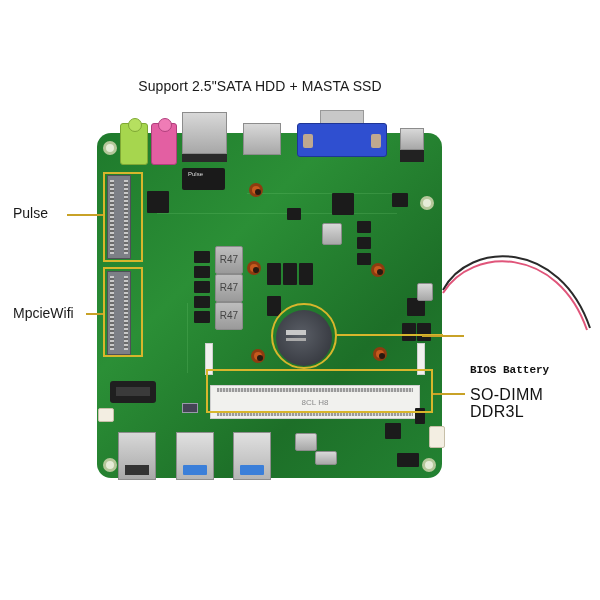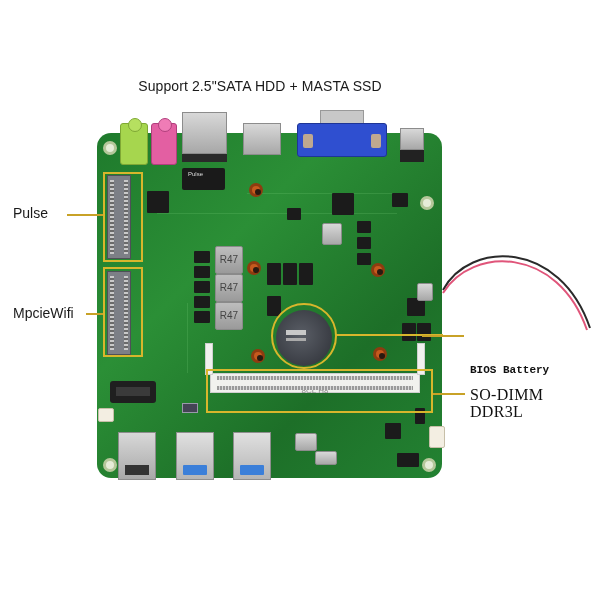--- a/index.html
+++ b/index.html
@@ -1,21 +1,21 @@
 <!DOCTYPE html>
 <html><head>
 <meta charset="utf-8">
 <style>
   html,body{margin:0;padding:0;background:#ffffff;}
   body{width:600px;height:600px;position:relative;overflow:hidden;font-family:"Liberation Sans",sans-serif;}
   .abs{position:absolute;}
   .title{left:0;width:520px;top:78px;text-align:center;font-size:14px;color:#1a1a1a;letter-spacing:0.1px;}
   .label-sans{font-family:"Liberation Sans",sans-serif;font-size:14px;color:#1a1a1a;}
   .label-mono{font-family:"Liberation Mono","DejaVu Sans Mono",monospace;color:#111;font-weight:bold;}
-  .label-serif{font-family:Liberation Serif, serif;color:#111;font-size:16px;line-height:17px;letter-spacing:0.3px;}
+  .label-serif{font-family:Liberation Sans, sans-serif;color:#111;font-size:16px;line-height:17px;letter-spacing:0.3px;}
   .leader{background:#c8a227;height:2px;}
   .hl{border:2px solid #d8b62c;box-sizing:border-box;}
 
   
   .board{left:97px;top:133px;width:345px;height:345px;background:linear-gradient(135deg,#1f7a2c 0%,#2b8f36 35%,#1d6f28 70%,#238232 100%);border-radius:14px;}
   .trace{background:rgba(140,220,140,0.18);}
   .chip{background:#1b1b1b;border-radius:1px;}
   .inductor{background:linear-gradient(#bdbdbd,#9a9a9a);border:1px solid #8a8a8a;border-radius:2px;color:#444;font-size:10px;text-align:center;font-family:"Liberation Sans",sans-serif;}
   .standoff{border-radius:50%;background:#c65a1e;border:3px solid #8e3c10;box-sizing:border-box;}
   .standoff::after{content:"";position:absolute;left:3px;top:3px;width:6px;height:6px;border-radius:50%;background:#2a1a10;}
@@ -100,21 +100,21 @@
   </div>
 
   <div class="abs" style="left:13px;top:248px;width:46px;height:22px;background:#1f1f1f;border-radius:3px;">
     <div class="abs" style="left:6px;top:6px;width:34px;height:9px;background:#3a3a3a;"></div>
   </div>
 
   <div class="abs white-conn" style="left:1px;top:275px;width:14px;height:12px;"></div>
   <div class="abs white-conn" style="left:332px;top:293px;width:14px;height:20px;"></div>
   <div class="abs" style="left:85px;top:270px;width:14px;height:8px;background:#445;border:1px solid #99a;"></div>
 
-  <div class="abs dimm" style="left:113px;top:240px;width:210px;height:20px;">
+  <div class="abs dimm" style="left:113px;top:252px;width:210px;height:34px;">
     <div class="abs dimm-pins" style="left:6px;top:2px;right:6px;height:4px;"></div>
     <div class="abs" style="left:0;right:0;top:12px;text-align:center;font-size:8px;color:#8a8a8a;">8CL H8</div>
     <div class="abs dimm-pins" style="left:6px;bottom:2px;right:6px;height:4px;"></div>
   </div>
 
   <div class="abs dimm" style="left:108px;top:210px;width:8px;height:32px;"></div>
   <div class="abs dimm" style="left:320px;top:210px;width:8px;height:32px;"></div>
 
   <div class="abs battery" style="left:179px;top:177px;width:56px;height:56px;">
     <div class="abs" style="left:10px;top:20px;width:20px;height:5px;background:#c8c8c8;"></div>

